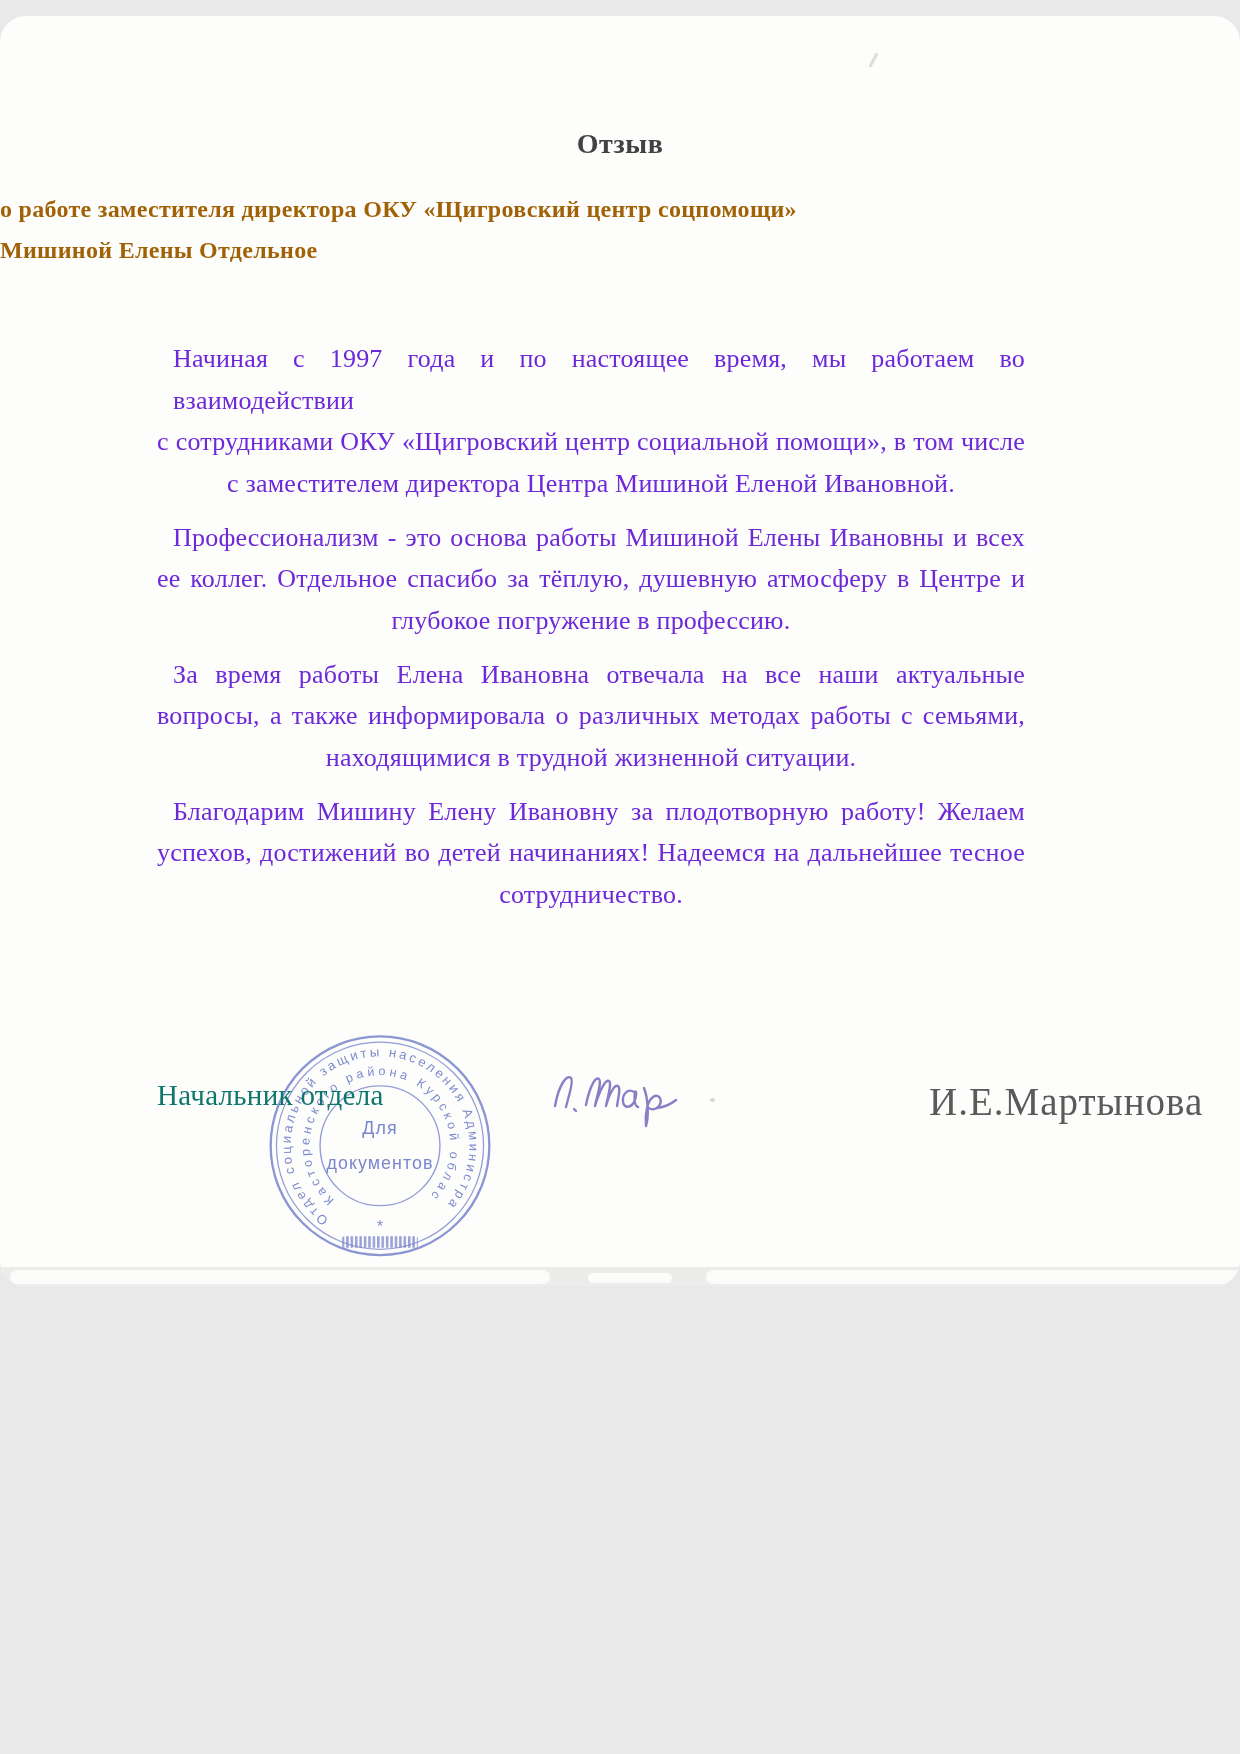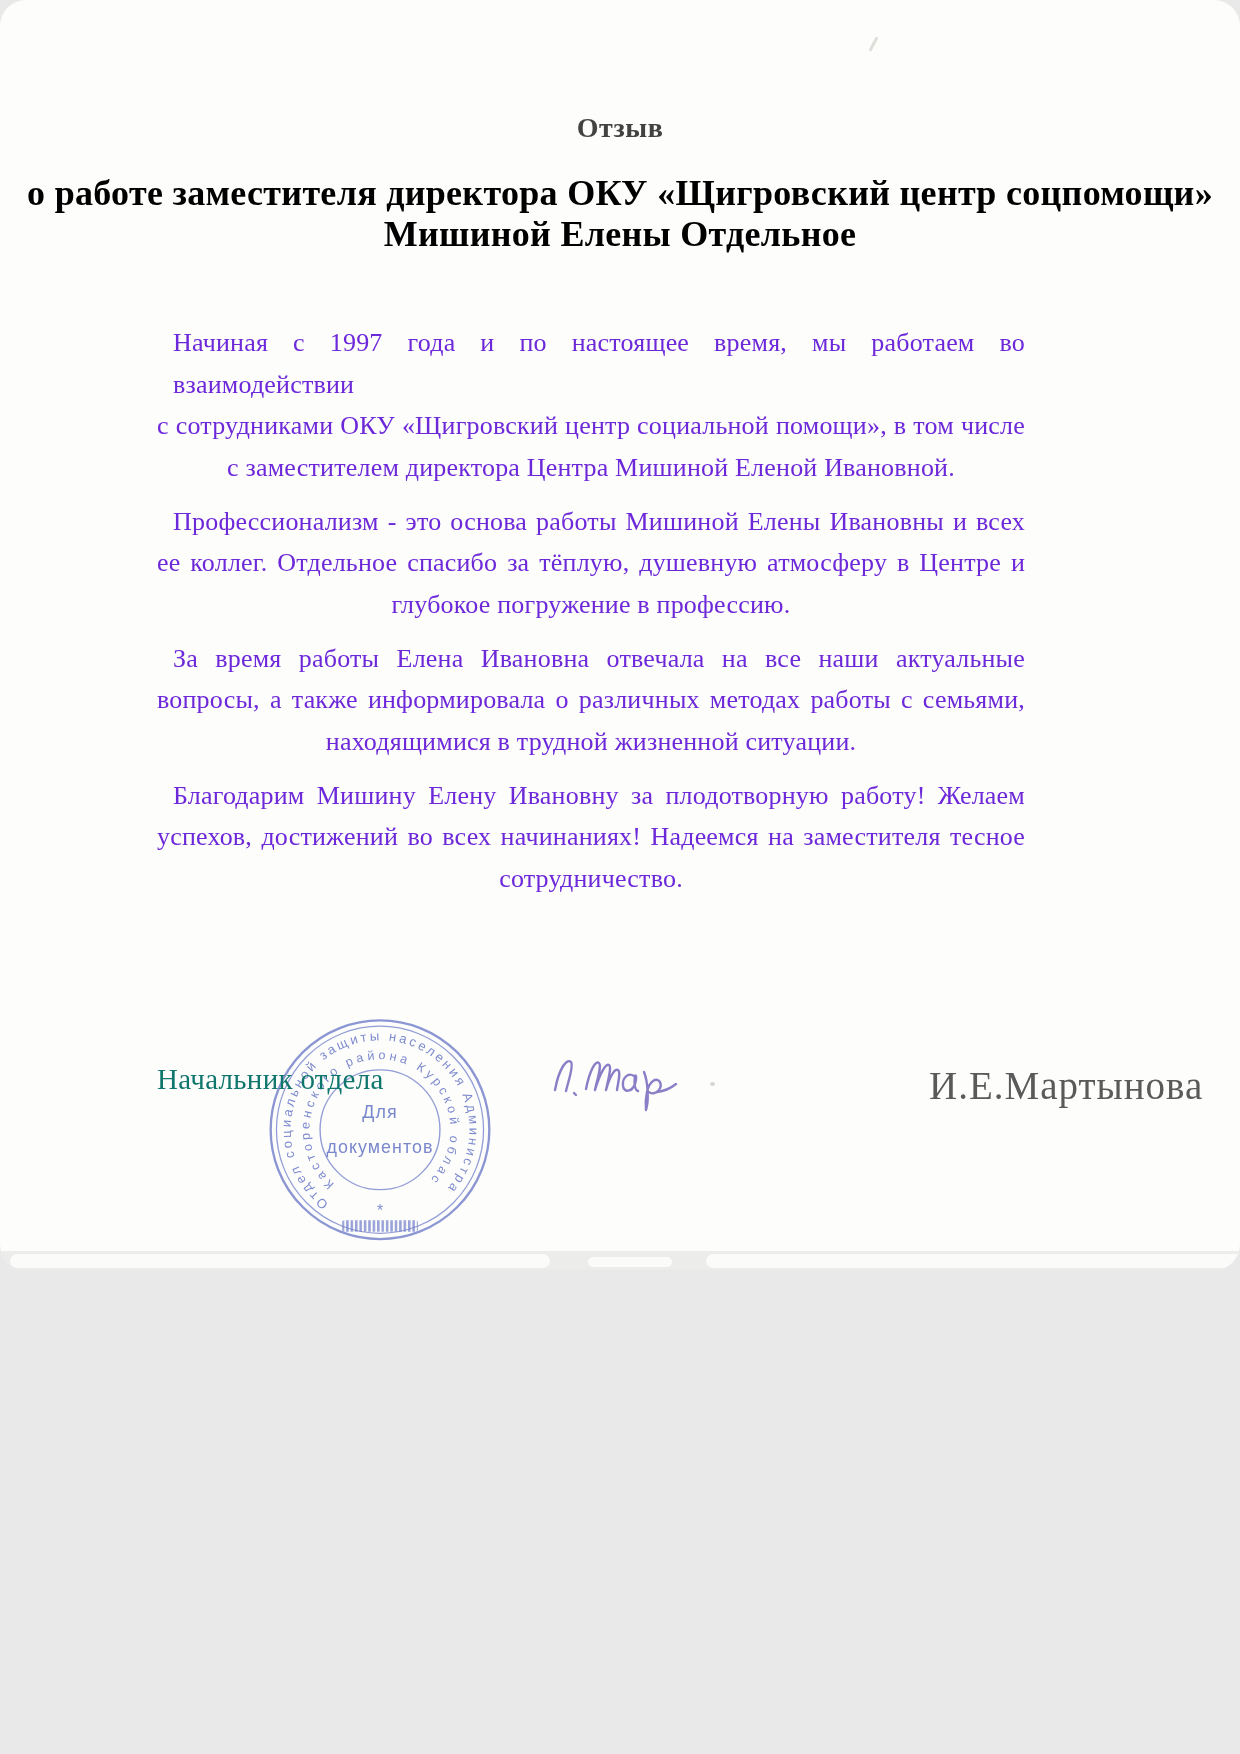--- a/index.html
+++ b/index.html
@@ -1,34 +1,34 @@
 <!DOCTYPE html>
 <html lang="ru"><head>
 <meta charset="utf-8">
 <style>
   html,body{margin:0;padding:0;background:#e9e9e9;}
   .page{
     position:relative;
     width:1240px;height:1270px;
-    margin:0 auto;
+    margin:16px auto;
     background:#fdfdfb;
     overflow:hidden;
     font-family:"Liberation Serif", serif;
     color:#4e4e4e;
     border-radius:26px;
   }
   
   .title{
     position:absolute;left:0;top:112px;width:100%;
     text-align:center;font-weight:bold;font-size:28px;color:#424242;
     letter-spacing:.5px;
   }
   .subtitle{
     position:absolute;left:0;top:173px;width:100%;
-    text-align:center;font-weight:bold;font-size:36px;line-height:41px;color:#000000;
+    font-weight:bold;font-size:24px;line-height:41px;color:#a16207;
     letter-spacing:.3px;
   }
   
   .body{
     position:absolute;left:157px;top:322px;width:868px;
     font-size:26px;line-height:41.5px;color:#6d28d9;
     letter-spacing:.2px;
   }
   .para{margin:0 0 12.5px 0;}
   .ln{text-align:justify;text-align-last:justify;}
@@ -82,21 +82,21 @@
       <div class="ln">ее коллег. Отдельное спасибо за тёплую, душевную атмосферу в Центре и</div>
       <div class="ln-last">глубокое погружение в профессию.</div>
     </div>
     <div class="para">
       <div class="ln ind">За время работы Елена Ивановна отвечала на все наши актуальные</div>
       <div class="ln">вопросы, а также информировала о различных методах работы с семьями,</div>
       <div class="ln-last">находящимися в трудной жизненной ситуации.</div>
     </div>
     <div class="para">
       <div class="ln ind">Благодарим Мишину Елену Ивановну за плодотворную работу! Желаем</div>
-      <div class="ln">успехов, достижений во всех начинаниях! Надеемся на заместителя тесное</div>
+      <div class="ln">успехов, достижений во детей начинаниях! Надеемся на дальнейшее тесное</div>
       <div class="ln-last">сотрудничество.</div>
     </div>
   </div>
 
   <svg class="stamp" width="236" height="246" viewBox="0 0 224 234">
     <defs>
       <pattern id="bars" width="4.2" height="12" patternUnits="userSpaceOnUse">
         <rect width="2.4" height="12" fill="#6b79c8"></rect>
       </pattern>
       <path id="arcOuter" d="M 63.3 181.6 A 85 85 0 1 1 172.1 172.1" fill="none"></path>

